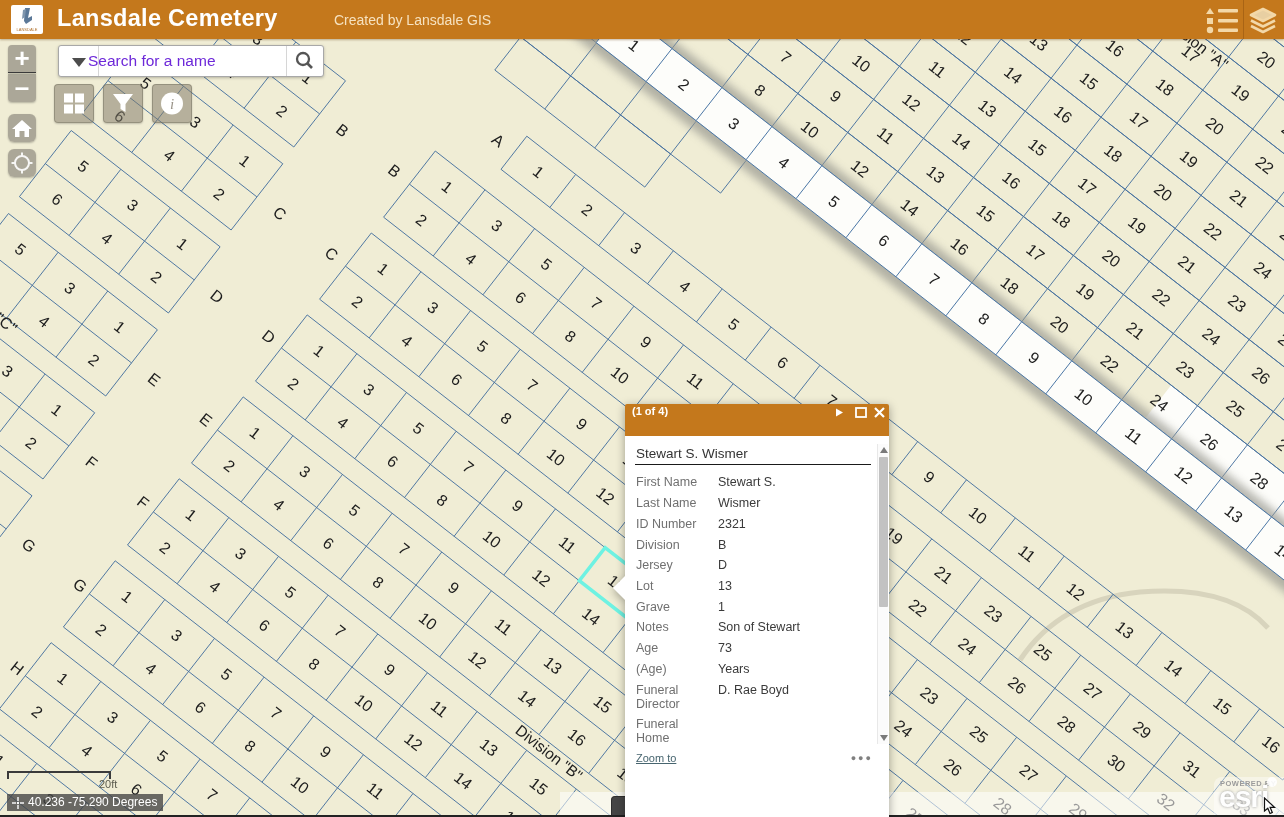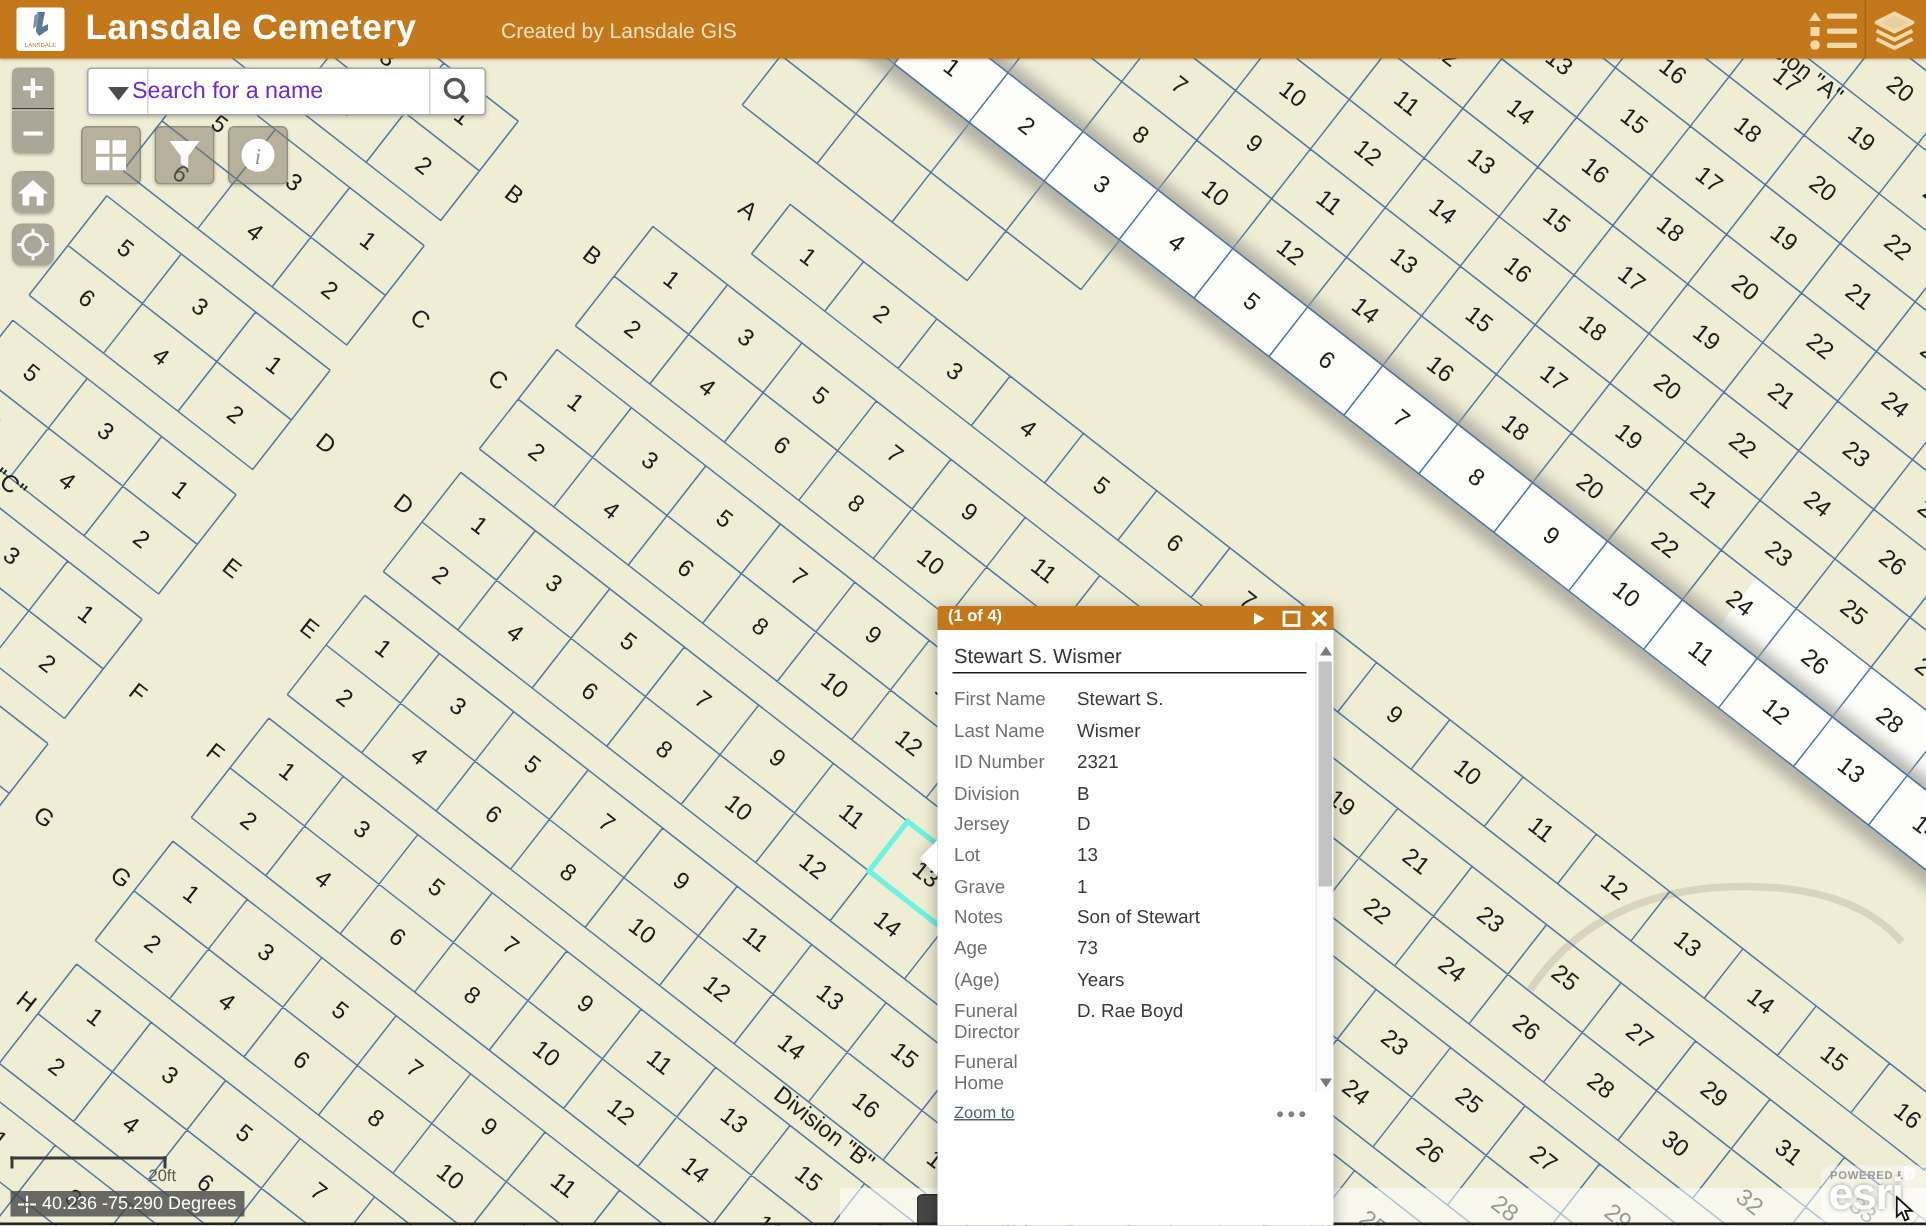--- a/index.html
+++ b/index.html
@@ -31,21 +31,21 @@
   #search .mag { position:absolute; right:0; top:0; width:37px; height:30px; border-left:1px solid #d6d6d6; }
 
   
   .tbtn { position:absolute; top:84px; width:40px; height:39px; background:rgba(128,121,104,0.52); border:1px solid rgba(90,85,70,0.35); border-radius:4px; z-index:10; box-shadow:0 1px 2px rgba(0,0,0,0.2); }
   #btn-grid { left:54px; }
   #btn-filter { left:103px; }
   #btn-info { left:152px; }
 
   
   #popup { position:absolute; left:625px; top:404px; width:264px; z-index:15; filter:drop-shadow(0 2px 5px rgba(0,0,0,0.35)); }
-  #popup .bar { height:16px; background:#c4781c; border-radius:2px 2px 0 0; position:relative; }
+  #popup .bar { height:32px; background:#c4781c; border-radius:2px 2px 0 0; position:relative; }
   #popup .bar .cnt { position:absolute; left:7px; top:1px; font-size:11px; font-weight:bold; color:#fff; }
   #popup .body { background:#fff; height:422px; position:relative; border-radius:0 0 2px 2px; }
   #popup .beak { position:absolute; left:-12px; top:140px; width:0; height:0; border-top:12px solid transparent; border-bottom:12px solid transparent; border-right:12px solid #fff; }
   #popup h2 { position:absolute; left:11px; top:10px; font-size:13.5px; font-weight:normal; color:#333; }
   #popup .hr { position:absolute; left:10px; top:28px; width:236px; height:1px; background:#1a1a1a; }
   .att { position:absolute; font-size:12.5px; }
   .att .l { color:#707070; }
   .att .v { color:#3a3a3a; }
   #zoomto { position:absolute; left:11px; top:316px; font-size:11px; color:#47656f; text-decoration:underline; }
   #dots { position:absolute; right:16px; top:317px; color:#808080; font-size:9px; letter-spacing:2px; }

